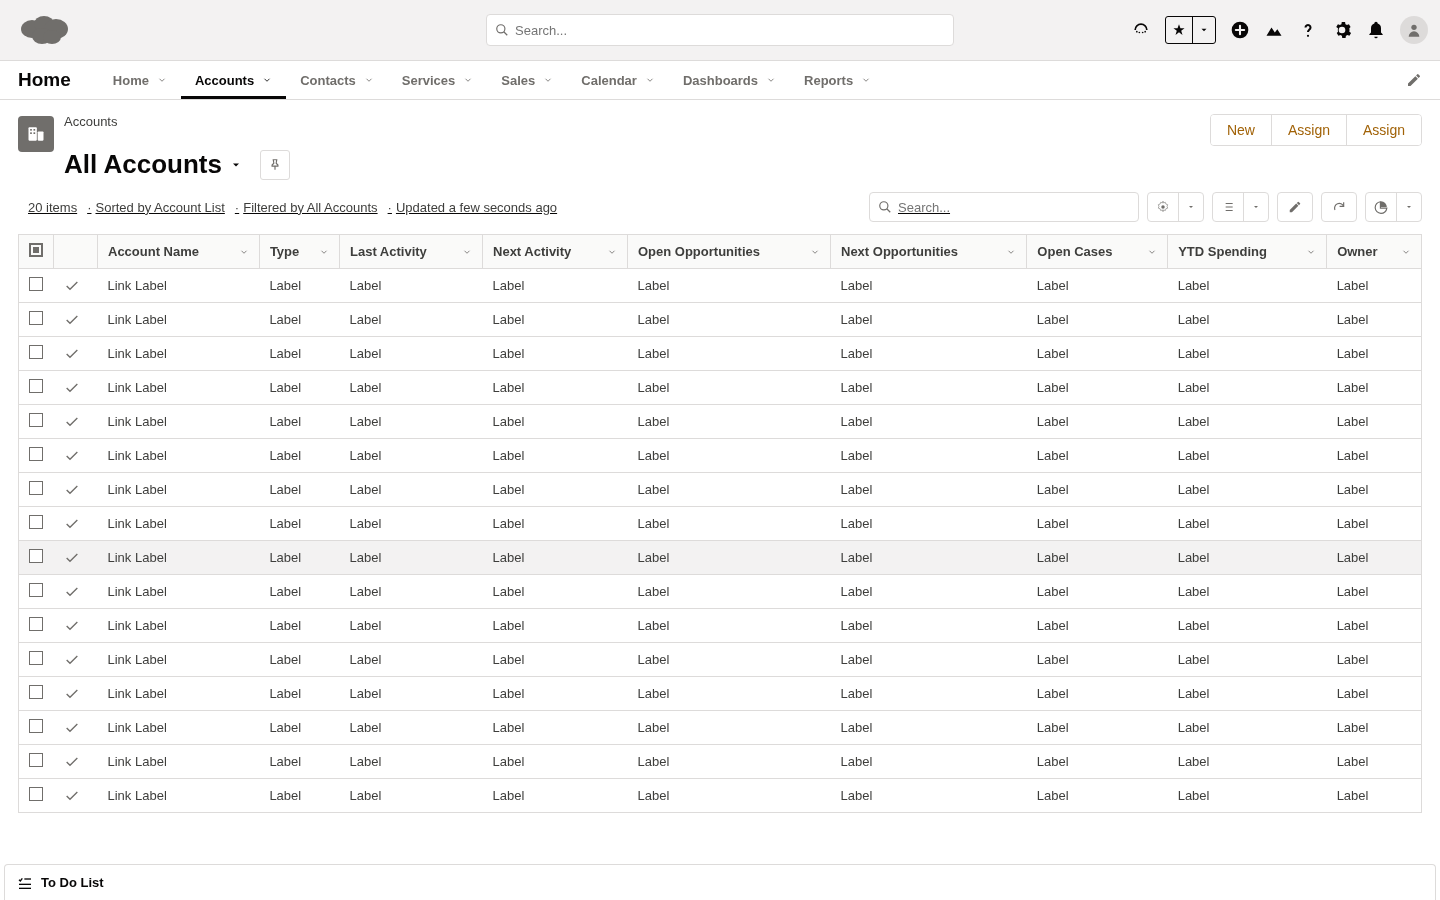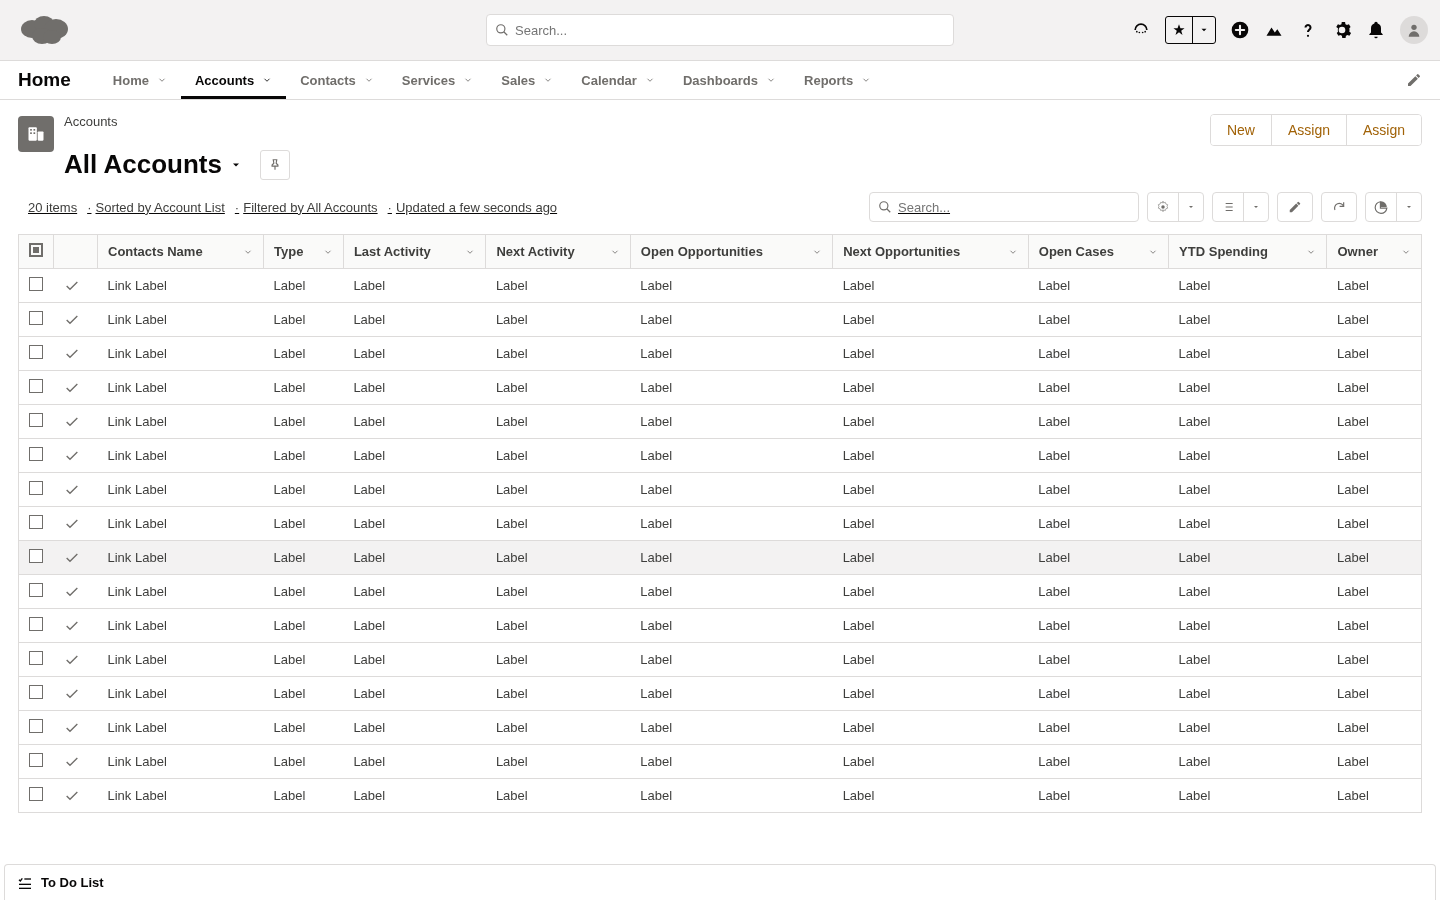--- a/index.html
+++ b/index.html
@@ -350,21 +350,21 @@
 </div>
 
 <div class="table-wrap">
   <table class="data">
     <thead>
       <tr id="thead-row">
           <th class="col-chk"><span class="chk header"></span></th>
           <th class="col-status"></th>
           <th>
             <div class="th-inner">
-              <span>Contacts Name</span>
+              <span>Account Name</span>
               <span class="th-caret">
                 <svg width="10" height="10" viewBox="0 0 24 24" fill="none" stroke="#706e6b" stroke-width="2">
                   <polyline points="6 9 12 15 18 9"></polyline>
                 </svg>
               </span>
             </div>
           </th>
           <th>
             <div class="th-inner">
               <span>Type</span>

